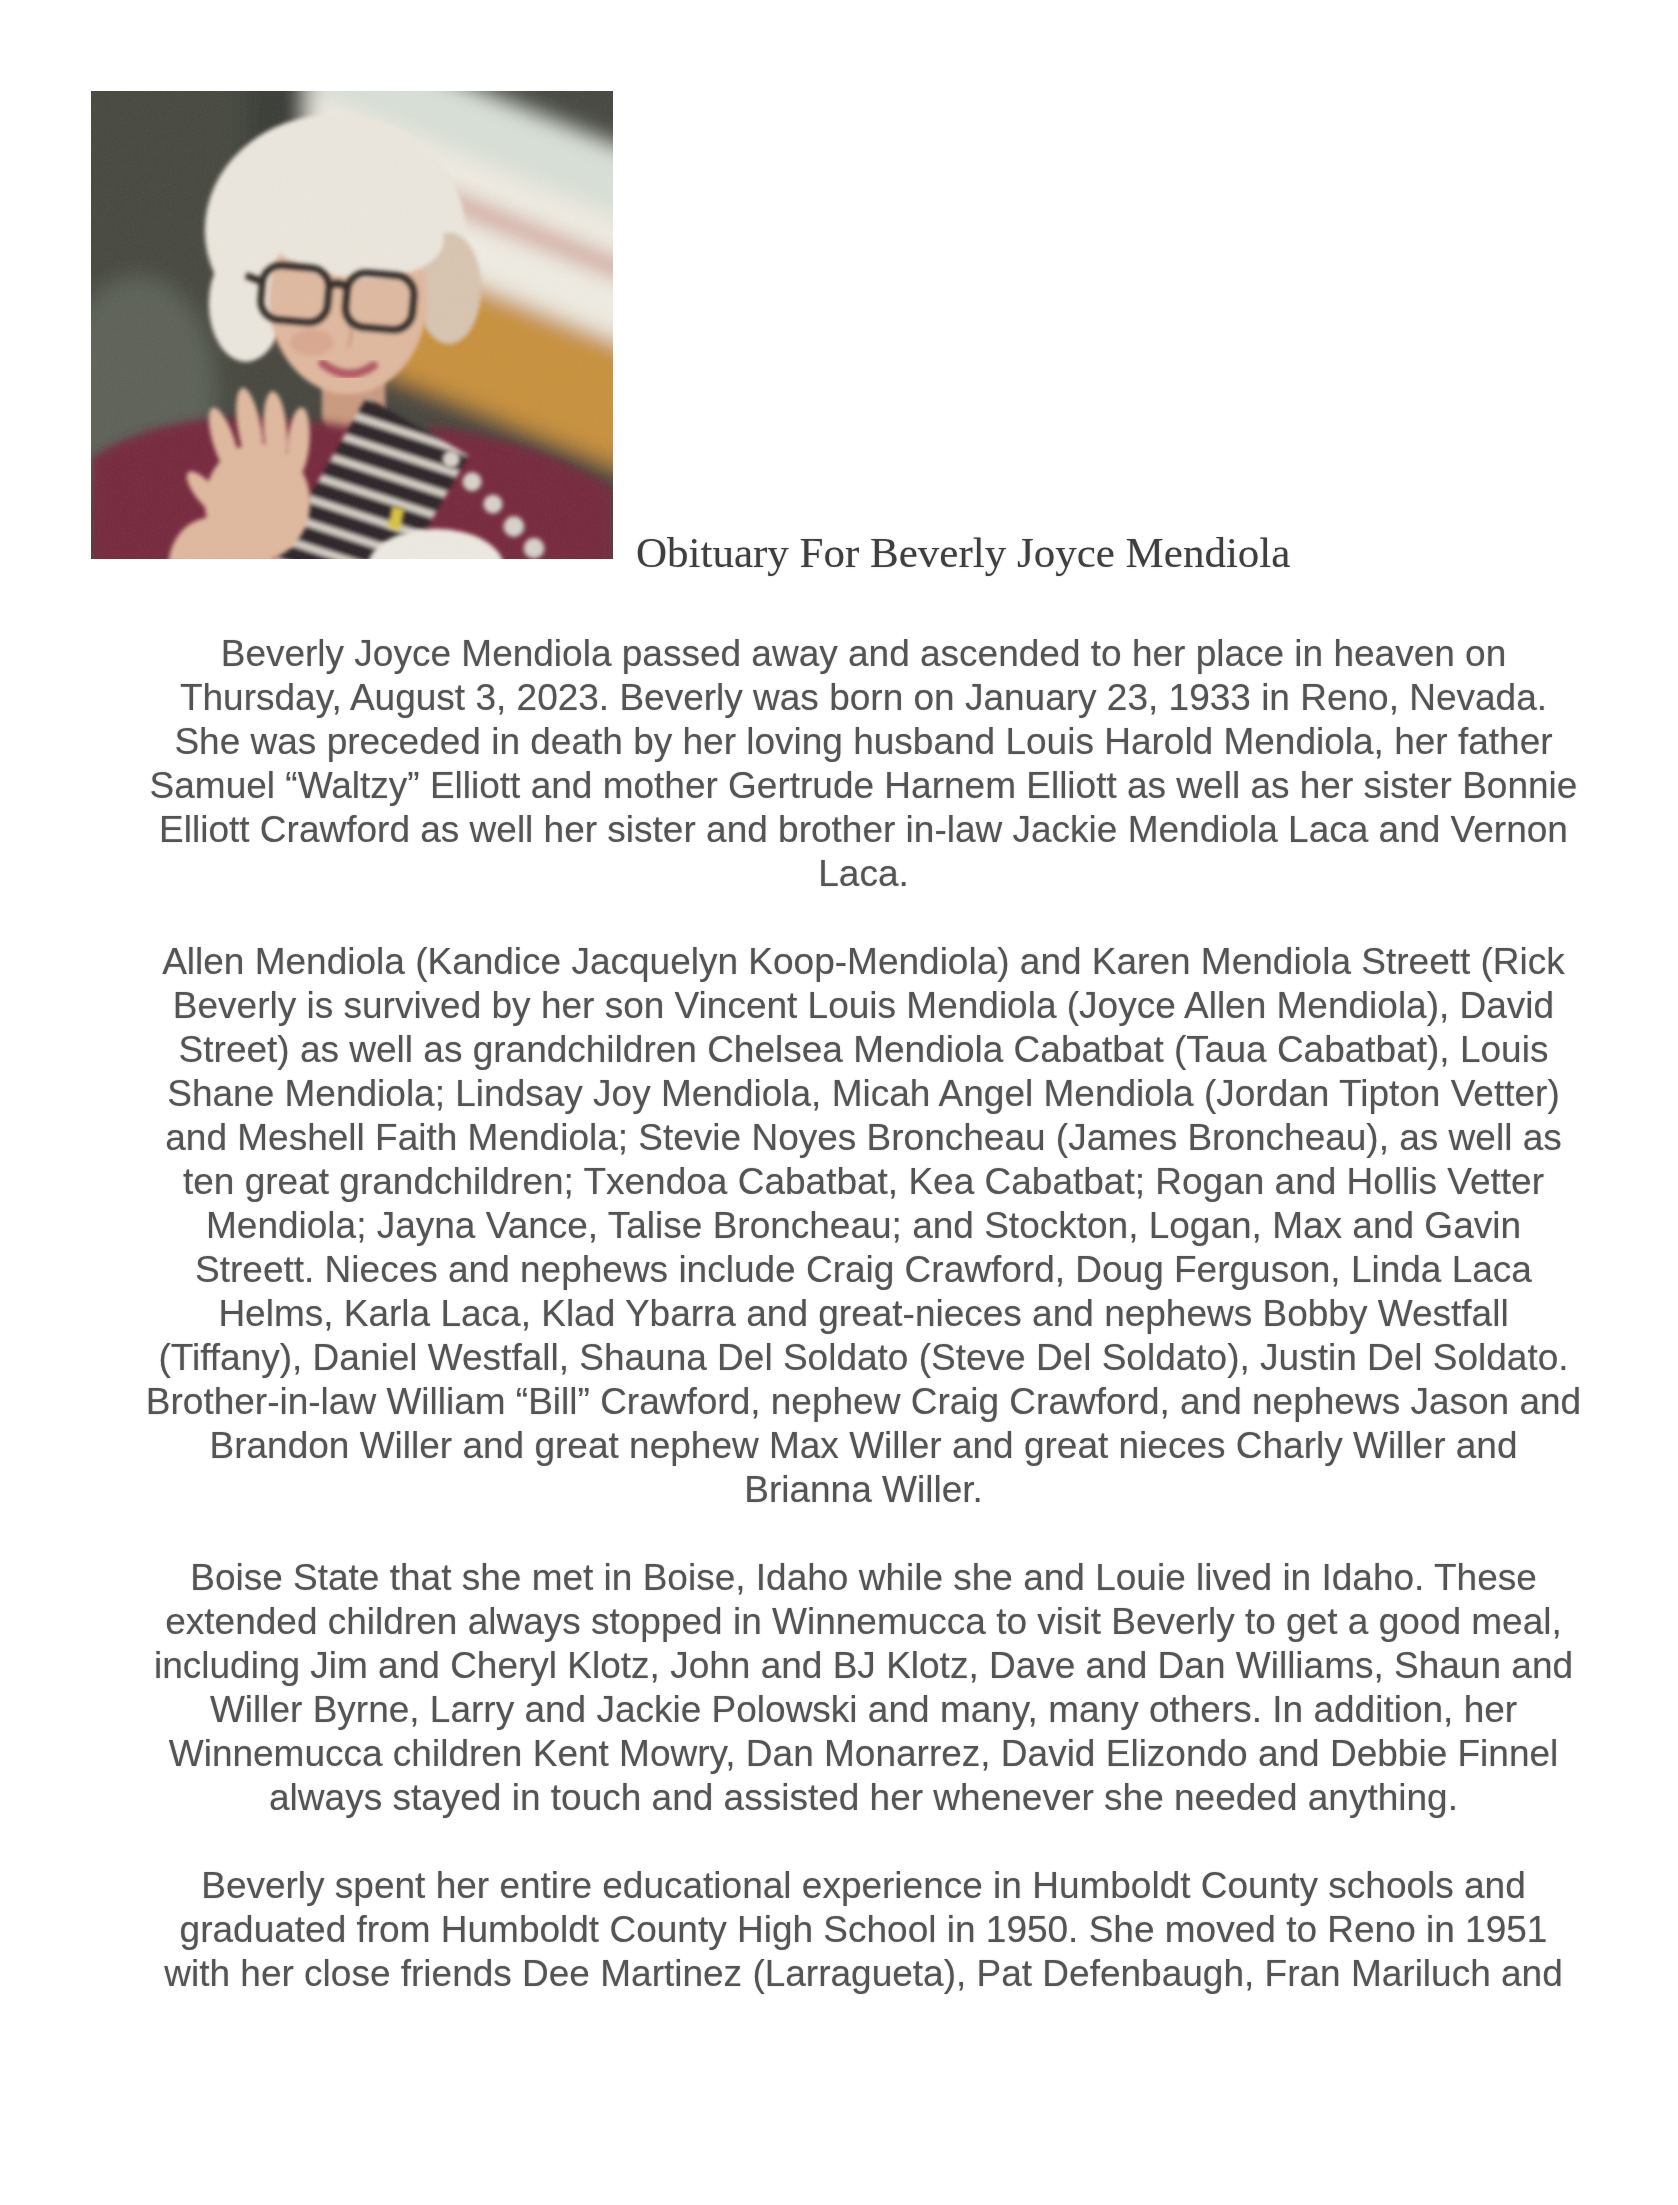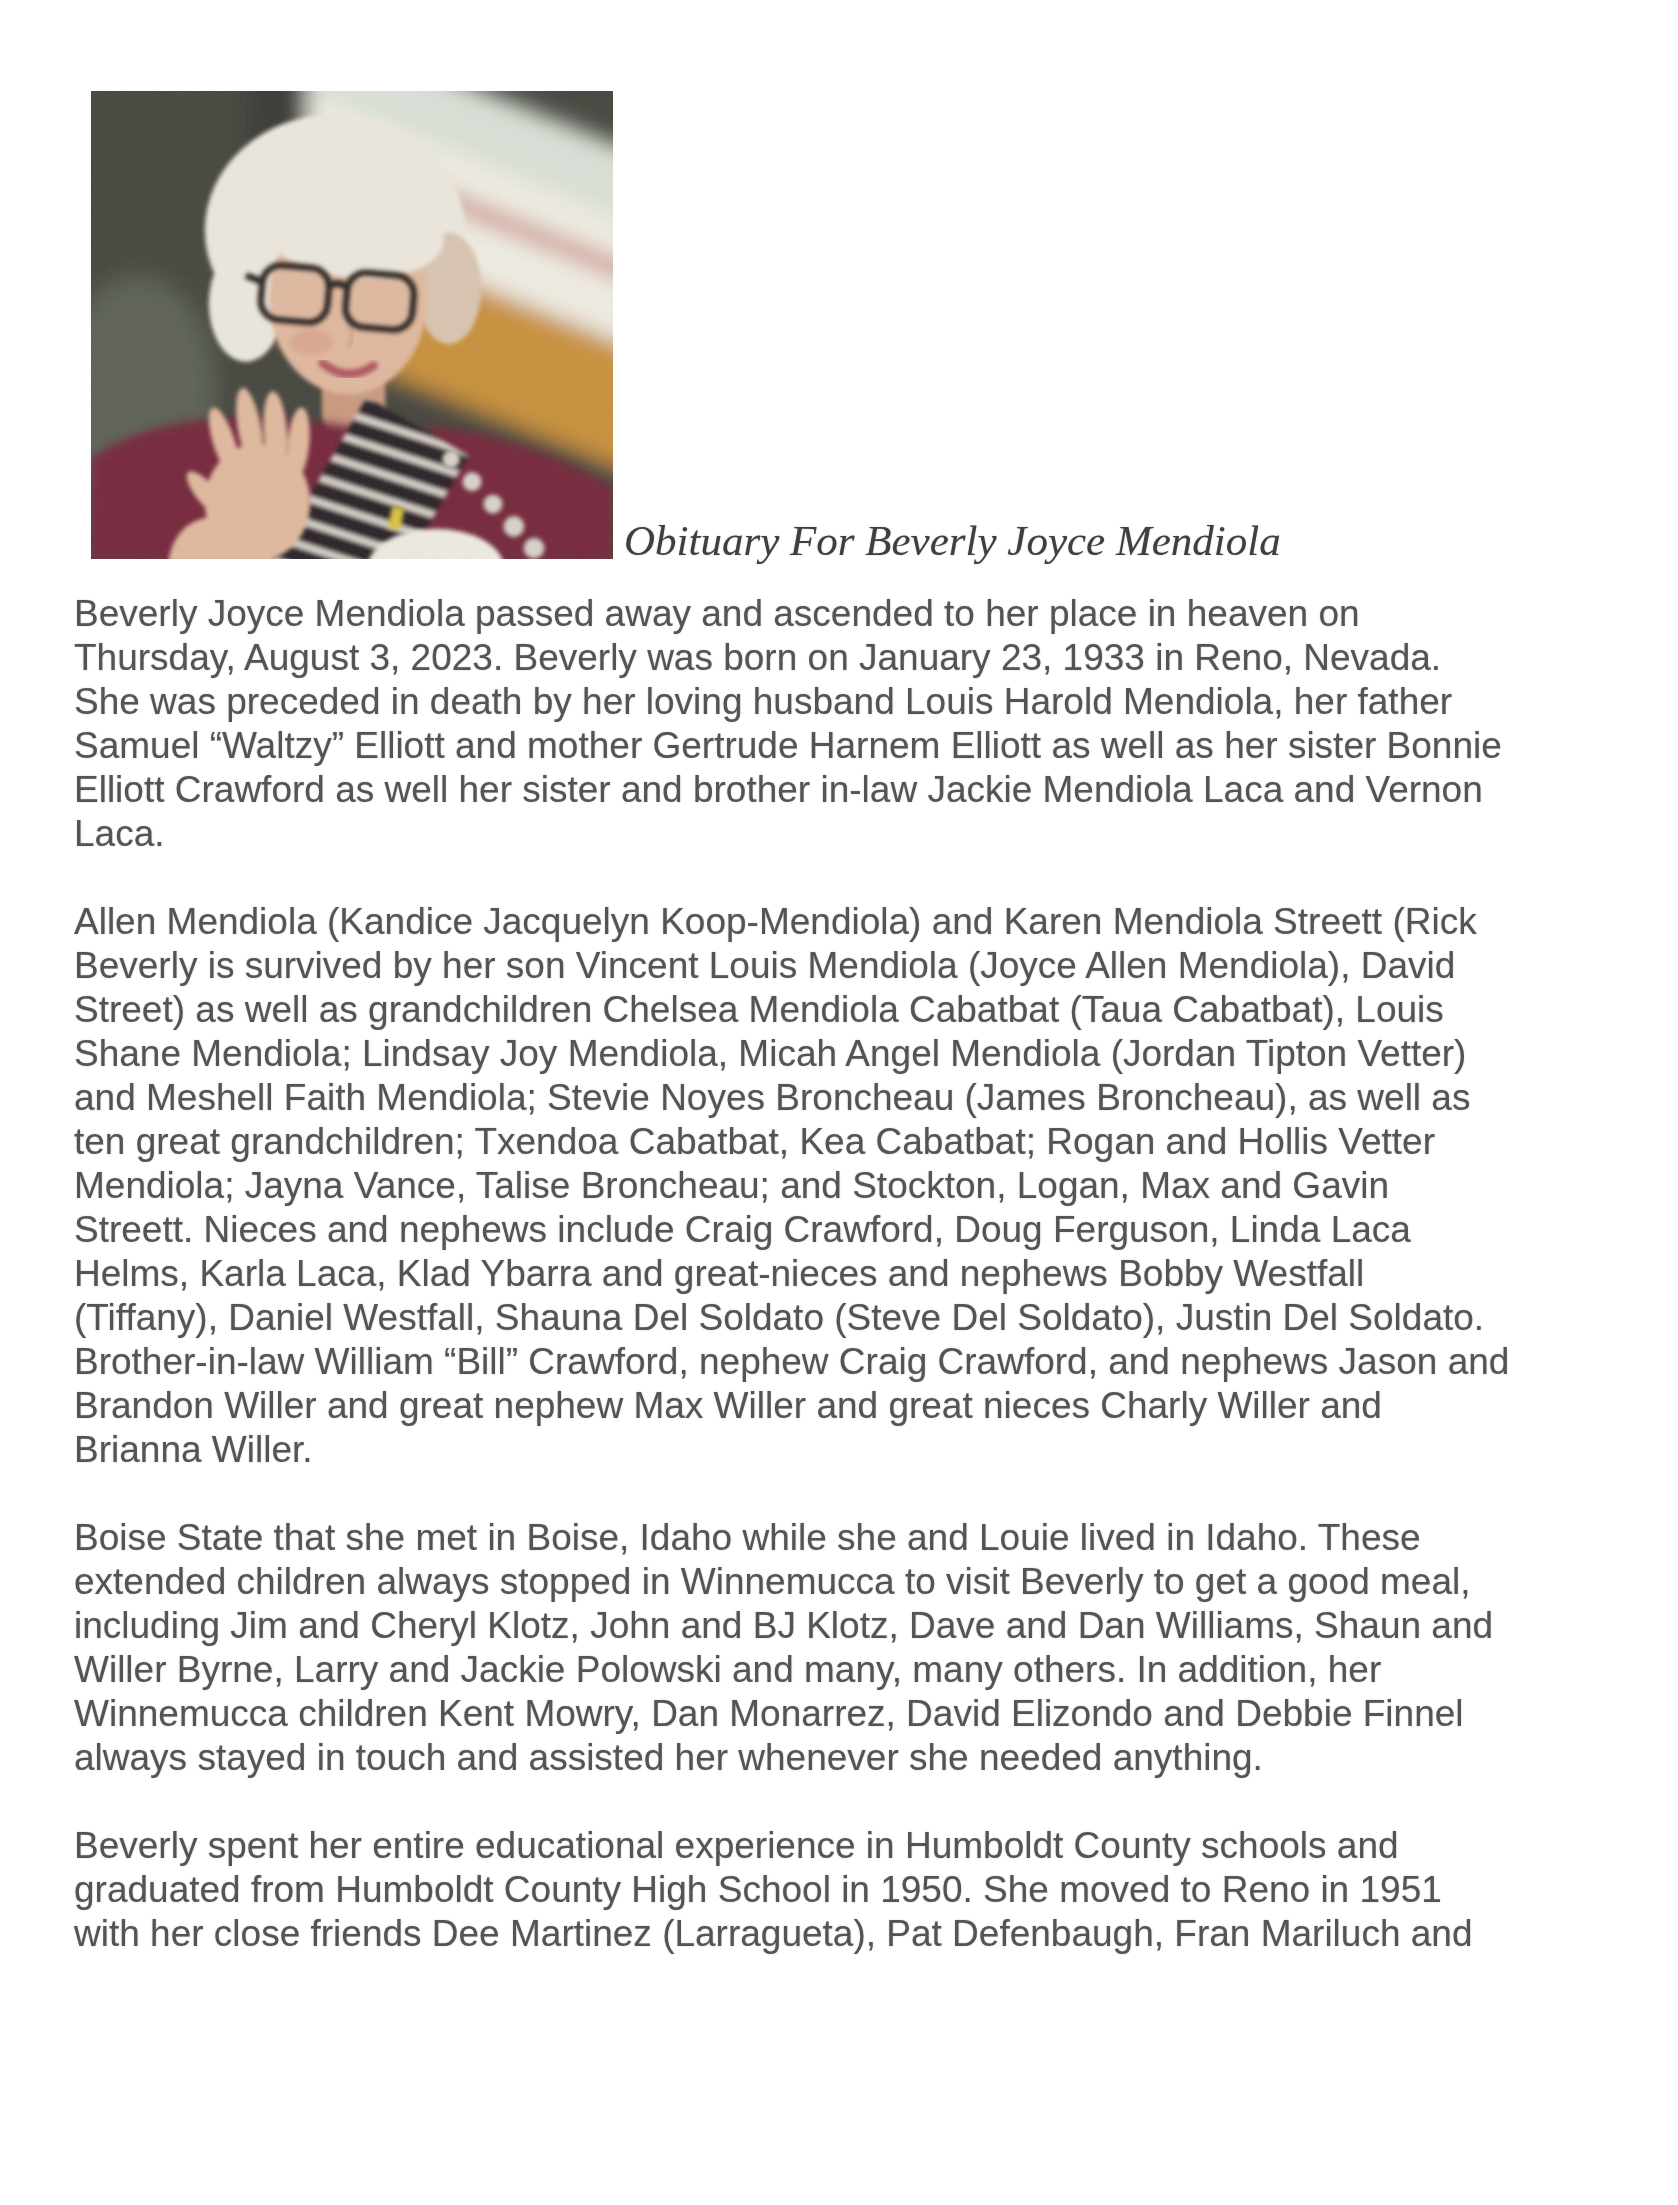--- a/index.html
+++ b/index.html
@@ -18,39 +18,39 @@
     width: 522px;
     height: 468px;
     margin: 0;
     overflow: hidden;
   }
   .photo svg { width: 100%; height: 100%; display: block; }
   .title {
     position: absolute;
     left: 624px;
     top: 519px;
-    margin: 0;
+    margin: 12px;
     font-family: "Liberation Serif", "DejaVu Serif", serif;
     font-weight: normal;
     font-size: 43px;
     line-height: 1;
     color: var(--title-text, #3f3f3f);
     text-shadow: 0 0 1.5px rgba(63,63,63,0.35);
     white-space: nowrap;
-    font-style: italic;
   }
   .text {
     position: absolute;
     left: 74px;
-    top: 592px;
+    top: 632px;
     width: 1579px;
     font-size: 37px;
     line-height: 44px;
     color: var(--body-text, #545454);
     text-shadow: 0 0 1.5px rgba(84,84,84,0.4);
+    text-align: center;
   }
   .para { margin: 0 0 44px 0; }
   .line { white-space: pre; }
 </style>
 </head>
 <body>
 
 <div class="page">
 
   <figure class="photo">

